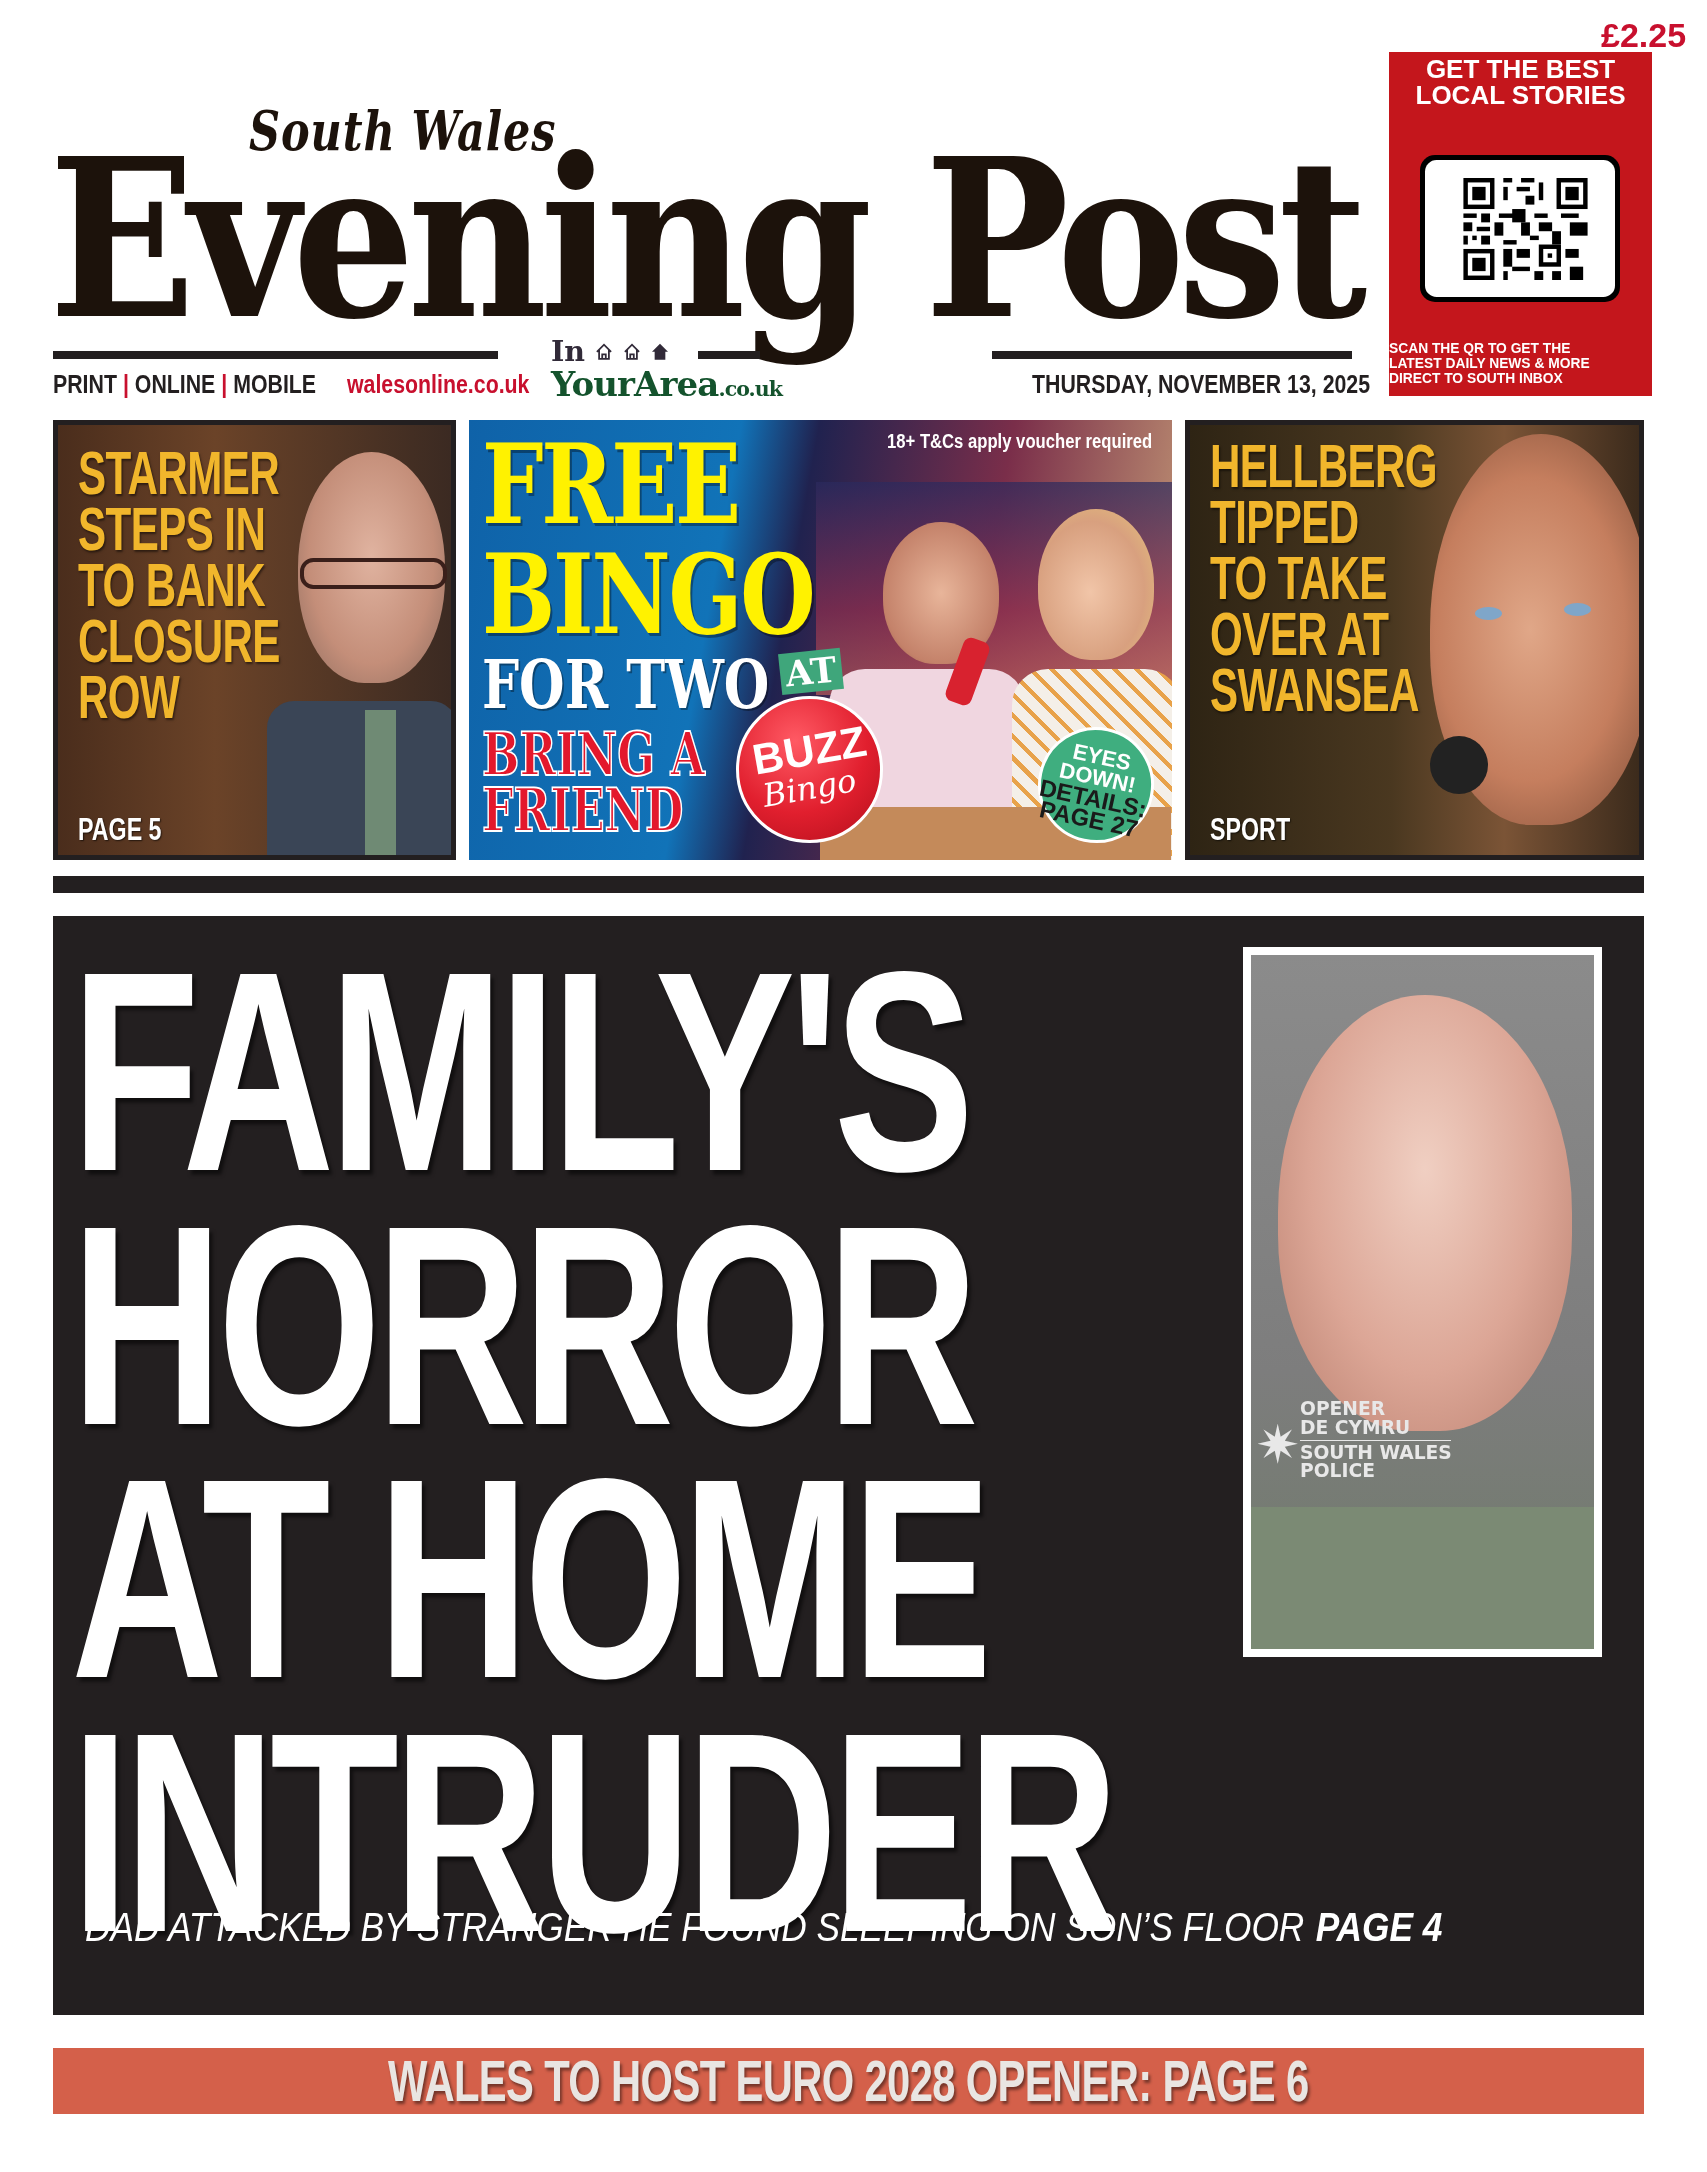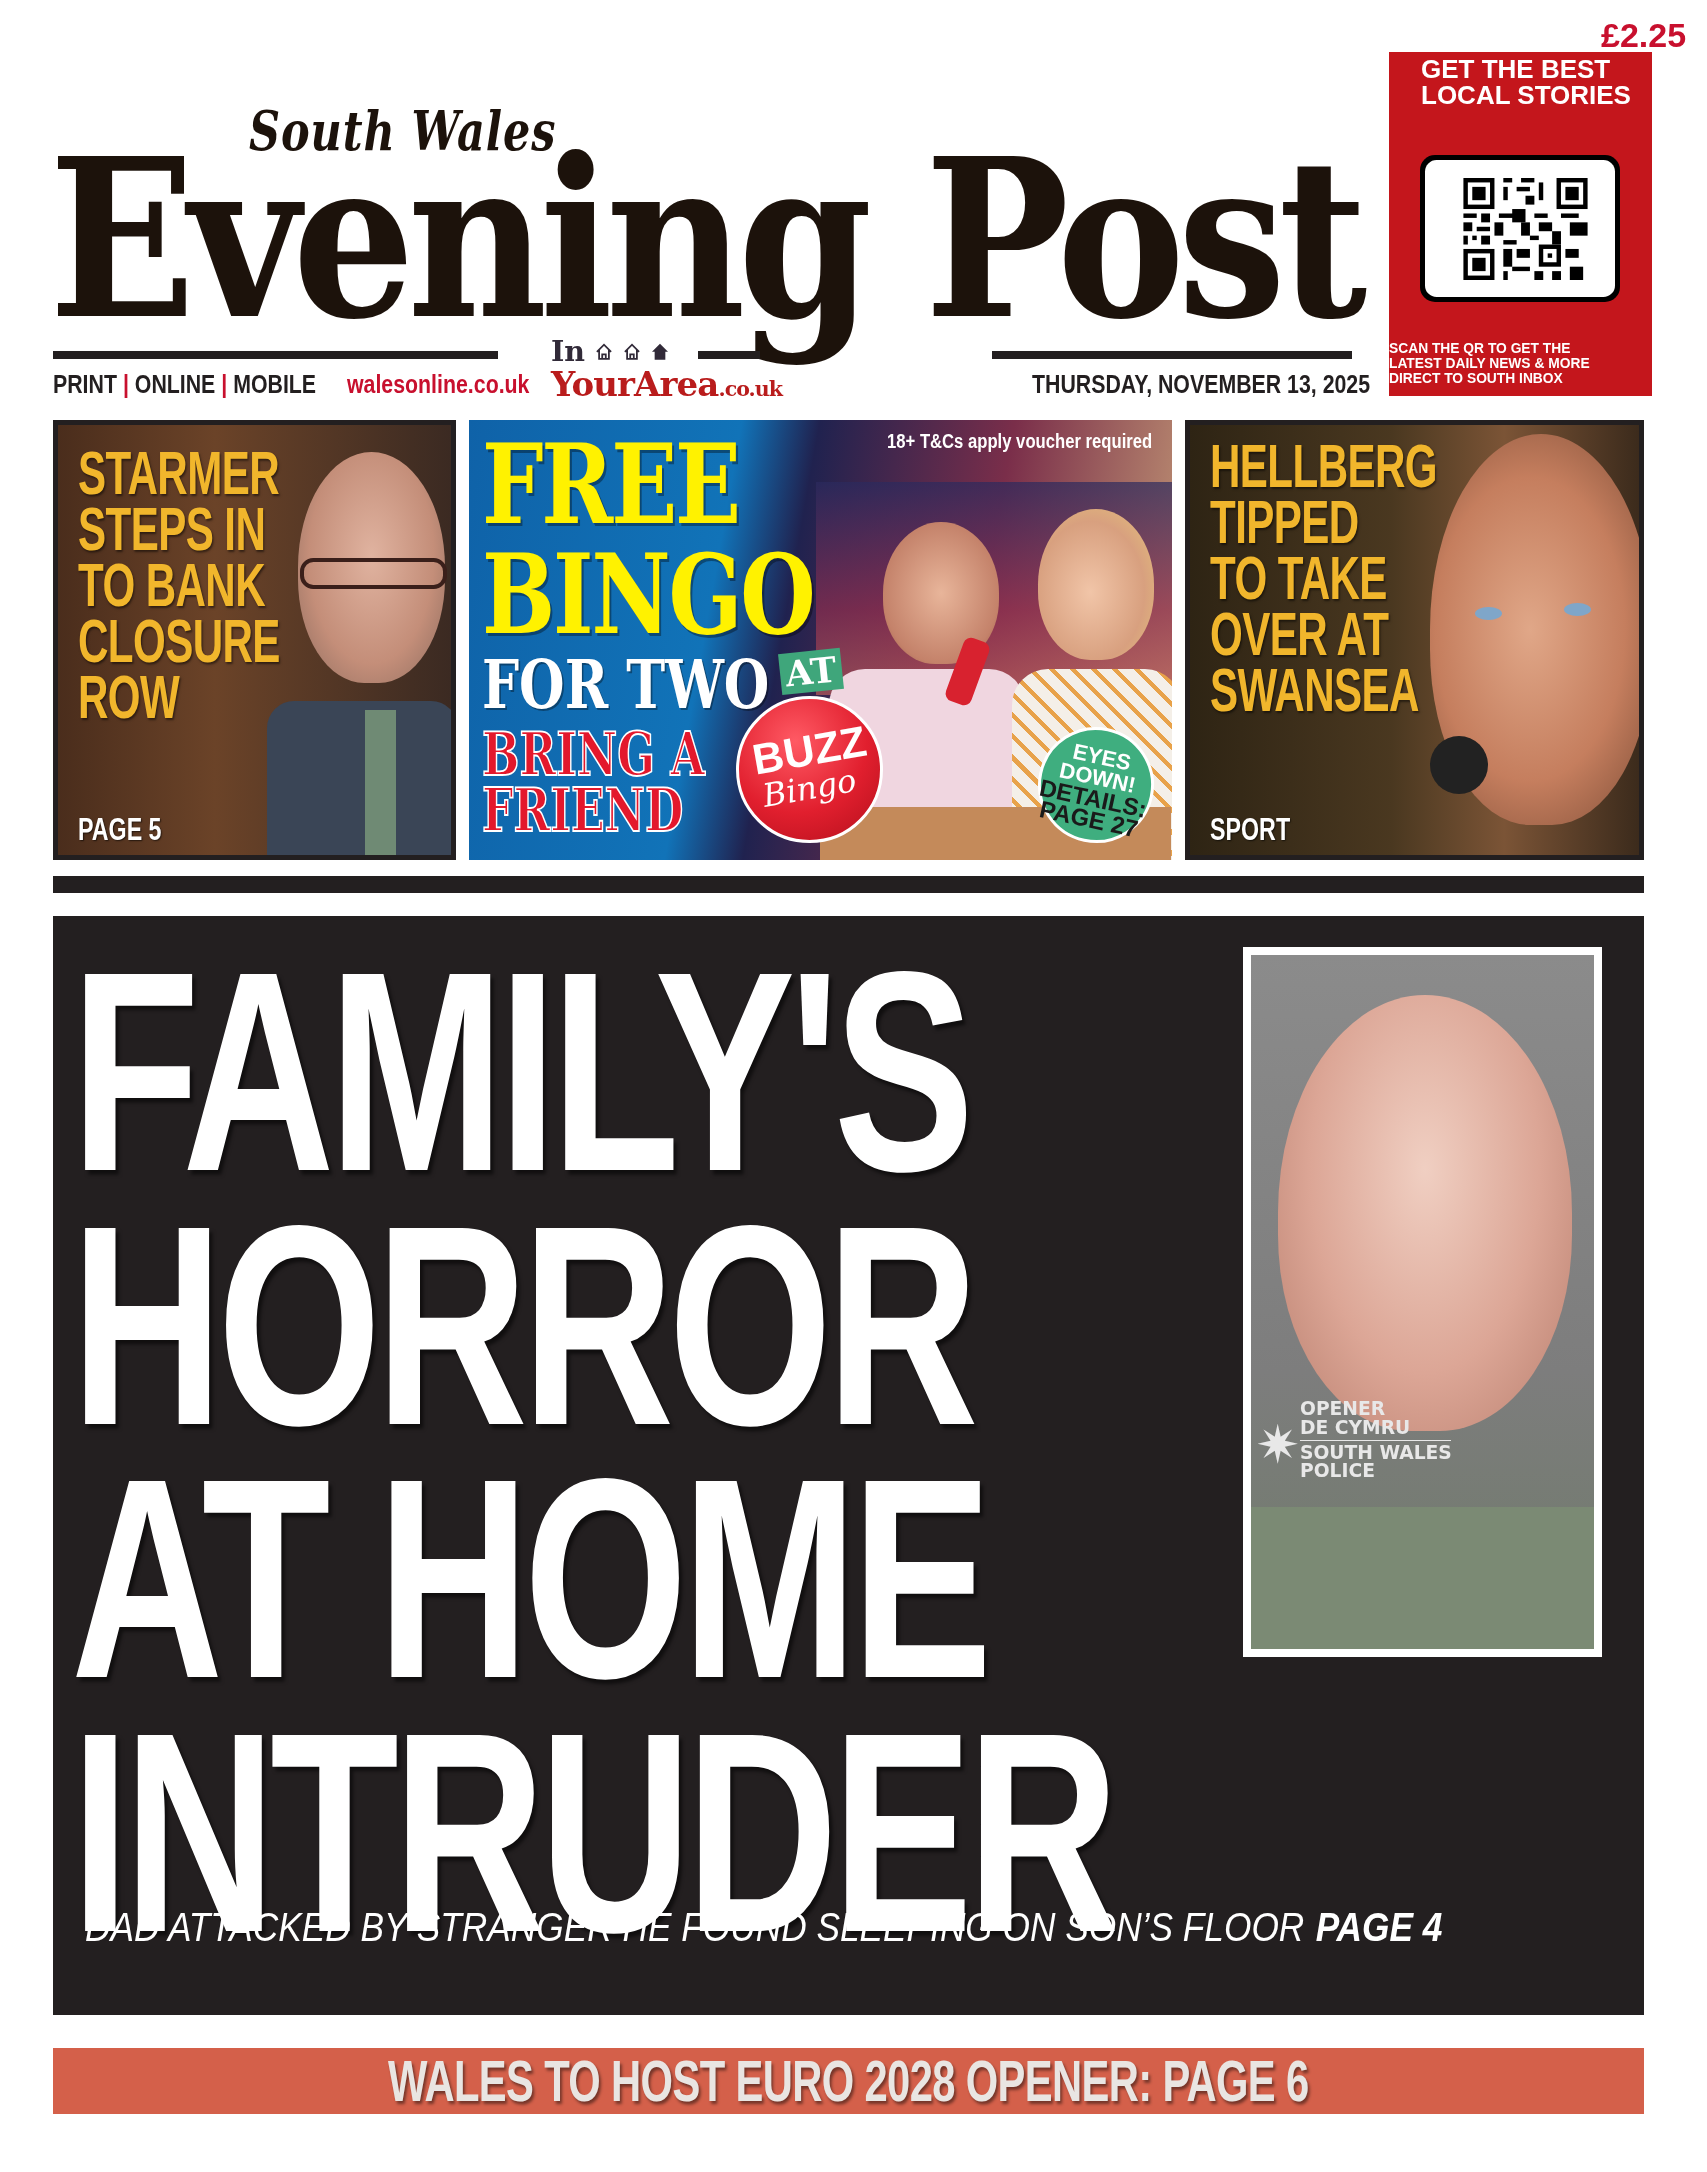--- a/index.html
+++ b/index.html
@@ -6,28 +6,28 @@
   body { width:1708px; height:2172px; position:relative; overflow:hidden; font-family:"Liberation Sans", sans-serif; }
   .abs { position:absolute; }
 
   
   .mast-south { left:249px; top:100px; font-family:"DejaVu Serif", serif; font-weight:bold; font-style:italic; font-size:43px; color:#1c120b; letter-spacing:0.9px; transform:scaleY(1.25); transform-origin:left top; }
   .mast-title { left:49px; top:129px; font-family:"DejaVu Serif", serif; font-weight:900; font-size:209px; line-height:209px; color:#1c120b; letter-spacing:-8px; transform:scaleX(0.92) scaleY(1.05); transform-origin:left top; white-space:nowrap; }
   .rule { background:#231f20; height:8px; }
   .subline { top:369px; font-family:"Liberation Sans", sans-serif; font-weight:bold; font-size:26px; transform:scaleX(0.82); transform-origin:left top; white-space:nowrap; }
   .sep { color:#c8102e; }
   .yourarea-in { left:551px; top:334px; font-family:"DejaVu Serif", serif; font-weight:bold; font-size:28.5px; color:#312a38; }
-  .yourarea { left:551px; top:364px; font-family:"DejaVu Serif", serif; font-weight:bold; font-size:34px; color:#b91c1c; letter-spacing:-0.9px; white-space:nowrap; }
+  .yourarea { left:551px; top:364px; font-family:"DejaVu Serif", serif; font-weight:bold; font-size:34px; color:#14532d; letter-spacing:-0.9px; white-space:nowrap; }
   .yourarea small { font-size:20.5px; }
   .house { width:18px; height:18.7px; display:inline-block; }
 
   
   .price { left:1601px; top:16px; font-family:"Liberation Sans", sans-serif; font-weight:bold; font-size:34px; color:#c8102e; }
   .qr-box { left:1389px; top:52px; width:263px; height:344px; background:#c4161c; }
-  .qr-head { width:100%; color:#fff; font-weight:bold; font-size:26px; line-height:26px; top:4.4px;margin-left:32px; }
+  .qr-head { width:100%; text-align:center; color:#fff; font-weight:bold; font-size:26px; line-height:26px; top:4.4px; }
   .qr-frame { left:29px; top:92px; width:200px; height:147px; background:#000; border-radius:15px; }
   .qr-inner { left:5.3px; top:5.3px; right:5.3px; bottom:5.3px; background:#fff; border-radius:11.6px; }
   .qr-foot { width:100%; text-align:left; color:#fff; font-weight:bold; font-size:13.8px; line-height:15px; top:289px; }
 
   
   .panel { top:420px; height:440px; overflow:hidden; }
   .panel-left { left:53px; width:403px; background:linear-gradient(90deg,#4a2d1c 0%,#6b4328 40%,#3b2a22 100%); border:5.3px solid #231f20; box-sizing:border-box; }
   .panel-mid { left:469px; width:703px; background:linear-gradient(100deg,#0f62a8 0%,#1173b8 35%,#20224f 45%,#7a2e4a 70%,#c9a27a 100%); }
   .panel-right { left:1185px; width:459px; background:linear-gradient(90deg,#2e2414 0%,#4a3820 45%,#7b5436 70%,#3c2b1c 100%); border:5.3px solid #231f20; box-sizing:border-box; }
   .puff-head { font-family:"Liberation Sans", sans-serif; font-weight:bold; color:#f1b62c; font-size:62px; line-height:56px; letter-spacing:-0.9px; transform:scaleX(0.68); transform-origin:left top; white-space:nowrap; text-shadow:1.8px 1.8px 2.7px rgba(0,0,0,0.5); }

